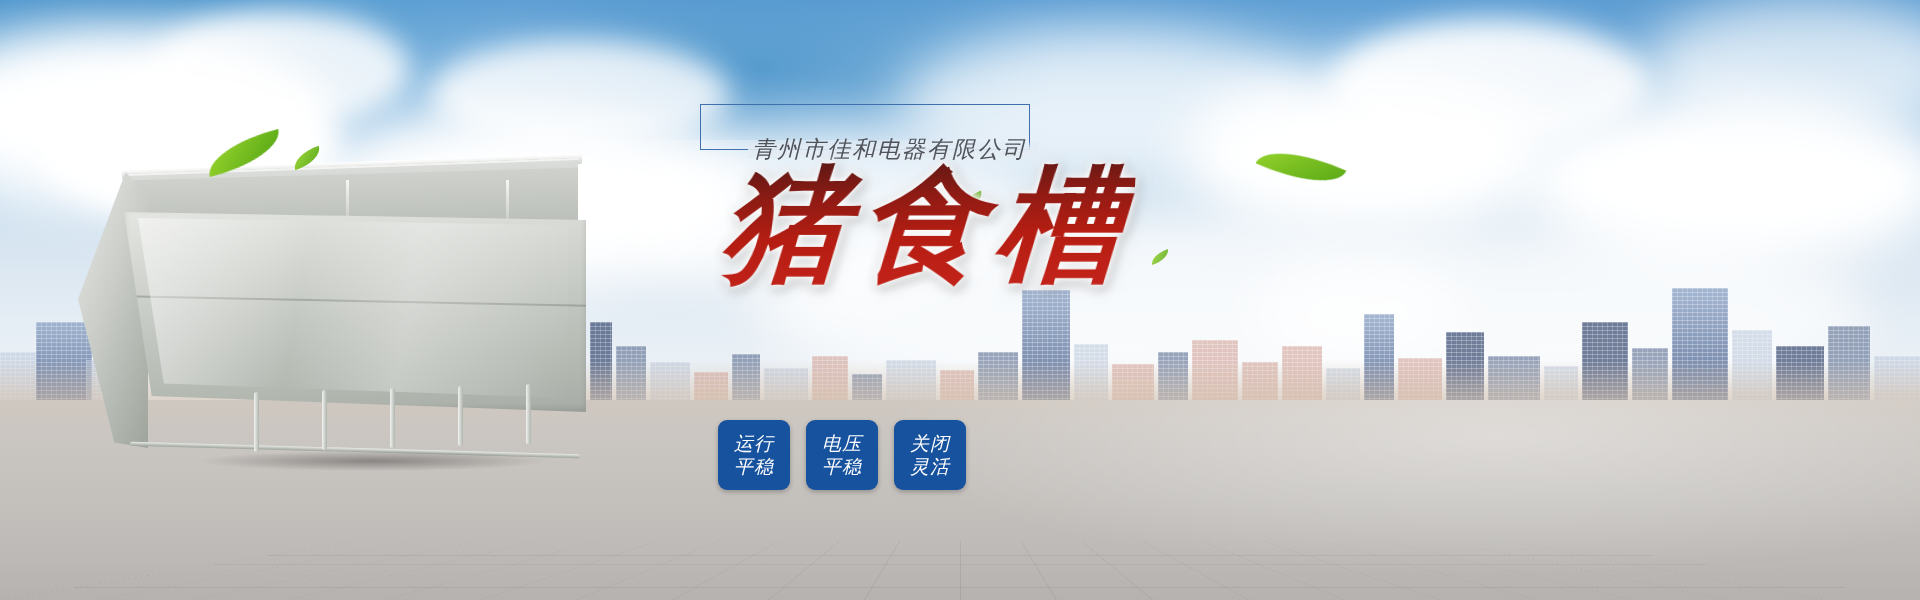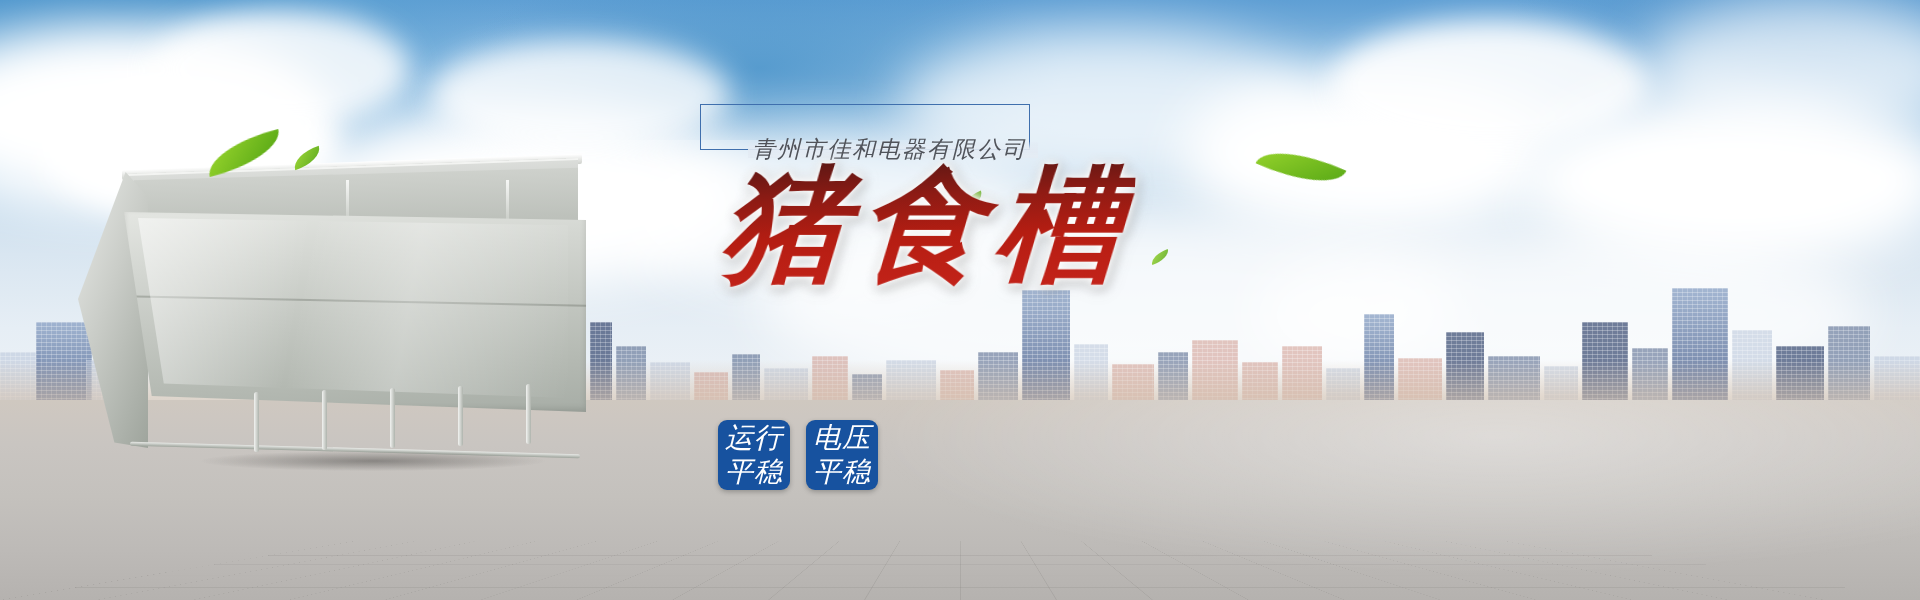--- a/index.html
+++ b/index.html
@@ -213,21 +213,21 @@
     position:absolute; left:18px; top:328px;
     display:flex; gap:16px;
   }
   .badge{
     width:72px; height:70px;
     background:#17529f;
     border-radius:9px;
     display:flex; flex-direction:column;
     align-items:center; justify-content:center;
     color:#fff;
-    font-size:28px; line-height:1.22;
+    font-size:19px; line-height:1.22;
     letter-spacing:1px;
     font-family:"DejaVu Sans","Liberation Sans",sans-serif;
     box-shadow:0 2px 5px rgba(0,0,0,.25);
   }
   .badge span{ display:block; }
 </style>
 </head>
 <body>
 
 <div class="banner">
@@ -333,16 +333,20 @@
 
     <div class="badges">
       <div class="badge">
         <span>运行</span>
         <span>平稳</span>
       </div>
       <div class="badge">
         <span>电压</span>
         <span>平稳</span>
       </div>
+      <div class="badge">
+        <span>关闭</span>
+        <span>灵活</span>
+      </div>
     </div>
 
   </div>
 </div>
 
 </body></html>

